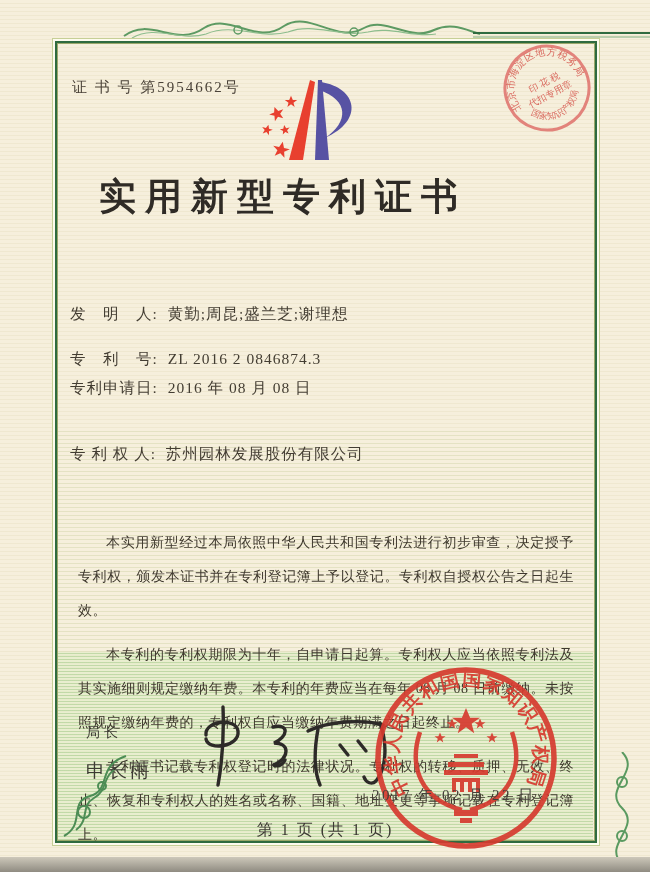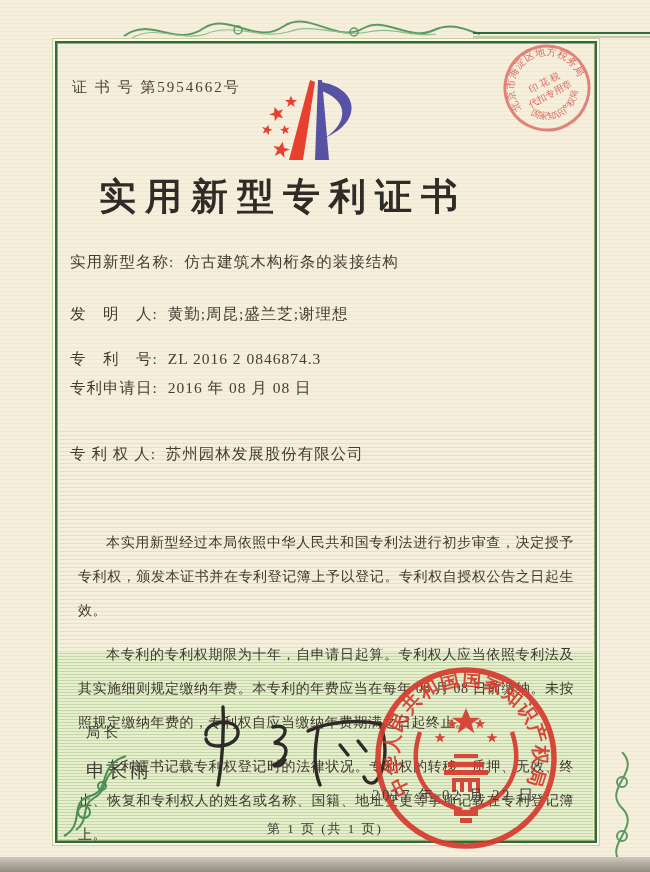--- a/index.html
+++ b/index.html
@@ -30,21 +30,21 @@
   .field-row{position:absolute;left:70px;width:500px;font-size:15.5px;color:#433d32;white-space:nowrap;}
   .flabel{letter-spacing:1px;}
   .fvalue{margin-left:6px;letter-spacing:1px;}
   .paragraphs{position:absolute;left:68px;top:516px;width:516px;}
   .paragraphs p{margin:10px;text-indent:2em;font-size:14px;line-height:34px;
     text-align:justify;color:#3e382d;letter-spacing:0.5px;}
   .sig-role{position:absolute;left:86px;top:724px;font-size:14px;letter-spacing:4px;color:#3c3a33;}
   .sig-name{position:absolute;left:86px;top:758px;font-size:19px;letter-spacing:3px;color:#3c3a33;}
   .seal-date{position:absolute;left:372px;top:786px;font-size:15px;letter-spacing:2.5px;color:#45403a;z-index:6;}
   .footer{position:absolute;left:0;top:820px;width:650px;text-align:center;
-    font-size:13px;letter-spacing:2px;color:#3c3a33;}
+    font-size:16px;letter-spacing:2px;color:#3c3a33;}
   .photo-edge-bottom{position:absolute;left:0;top:857px;width:650px;height:15px;
     background:linear-gradient(#cdc8ba,#8f8b81);}
   .abs{position:absolute;}
   svg{display:block;}
 </style>
 </head>
 <body>
 
 <div class="page">
 
@@ -89,24 +89,20 @@
     <path d="M66,10 C102,16 110,48 70,66 C94,50 94,28 64,18 Z" fill="#5752a3"></path>
     <use href="#star" transform="translate(22,42) scale(0.75) rotate(-20)" fill="#e8402f"></use>
     <use href="#star" transform="translate(36,30) scale(0.62)" fill="#e8402f"></use>
     <use href="#star" transform="translate(12,58) scale(0.55) rotate(15)" fill="#e8402f"></use>
     <use href="#star" transform="translate(30,58) scale(0.5) rotate(-10)" fill="#e8402f"></use>
     <use href="#star" transform="translate(26,78) scale(0.85) rotate(12)" fill="#e8402f"></use>
   </svg>
 
   <div class="title">实用新型专利证书</div>
 
-  <div class="field-row" style="top:252px;">
-    <span class="flabel">实用新型名称:</span>
-    <span class="fvalue">仿古建筑木构桁条的装接结构</span>
-  </div>
   <div class="field-row" style="top:304px;">
     <span class="flabel">发　明　人:</span>
     <span class="fvalue">黄勤;周昆;盛兰芝;谢理想</span>
   </div>
   <div class="field-row" style="top:349px;">
     <span class="flabel">专　利　号:</span>
     <span class="fvalue">ZL 2016 2 0846874.3</span>
   </div>
   <div class="field-row" style="top:378px;">
     <span class="flabel">专利申请日:</span>

